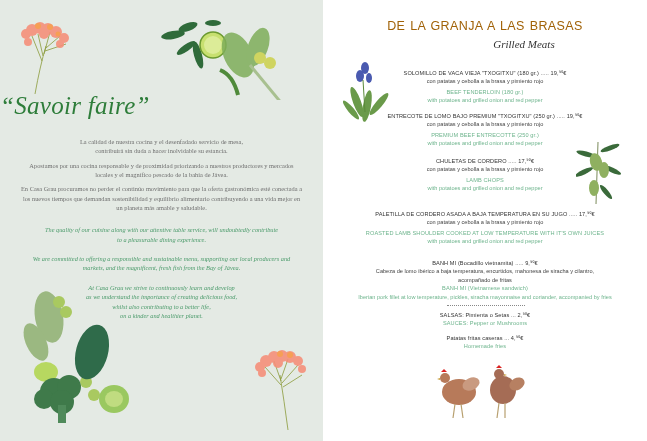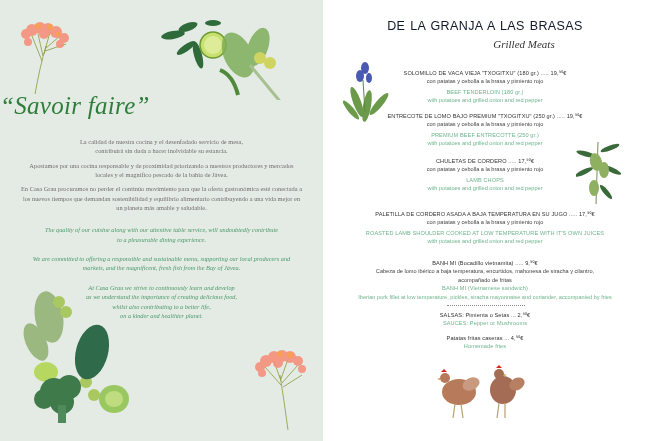--- a/index.html
+++ b/index.html
@@ -20,21 +20,21 @@
     font-family: "Liberation Serif", serif; color: #707070; font-size: 6.4px; line-height: 9.4px; }
   .es-block p { margin-bottom: 4.8px; }
   .en-block { position: absolute; left: 18px; width: 287px; top: 225px; text-align: center;
     font-family: "Liberation Serif", serif; font-style: italic; color: #4a9a6a; font-size: 6.3px; line-height: 9.6px; }
   .en-block p { margin-bottom: 9.6px; }
 
   .illus { position: absolute; }
 
   
   .menu-title { position: absolute; left: 0; width: 324px; top: 19px; text-align: center;
-    font-size: 12.5px; color: #0f172a; letter-spacing: 0.4px; word-spacing: 1px; }
+    font-size: 12.5px; color: #a16207; letter-spacing: 0.4px; word-spacing: 1px; }
   .menu-subtitle { position: absolute; left: 0; width: 324px; top: 38px; text-align: center;
     font-family: "Liberation Serif", serif; font-style: italic; color: #333; font-size: 11px; margin-left: 39px; }
 
   .dish { position: absolute; left: 0; width: 324px; text-align: center; font-size: 5.6px; line-height: 8.4px; }
   .dish .name { color: #333; letter-spacing: 0.1px; }
   .dish .desc-es { color: #444; }
   .dish .name-en { color: #6fb58e; letter-spacing: 0.1px; }
   .dish .desc-en { color: #6fb58e; }
   .dish .gap { height: 2px; }
   .dots-in { position: absolute; left: 124px; width: 78px; top: 305px; border-top: 1.2px dotted #888; }

